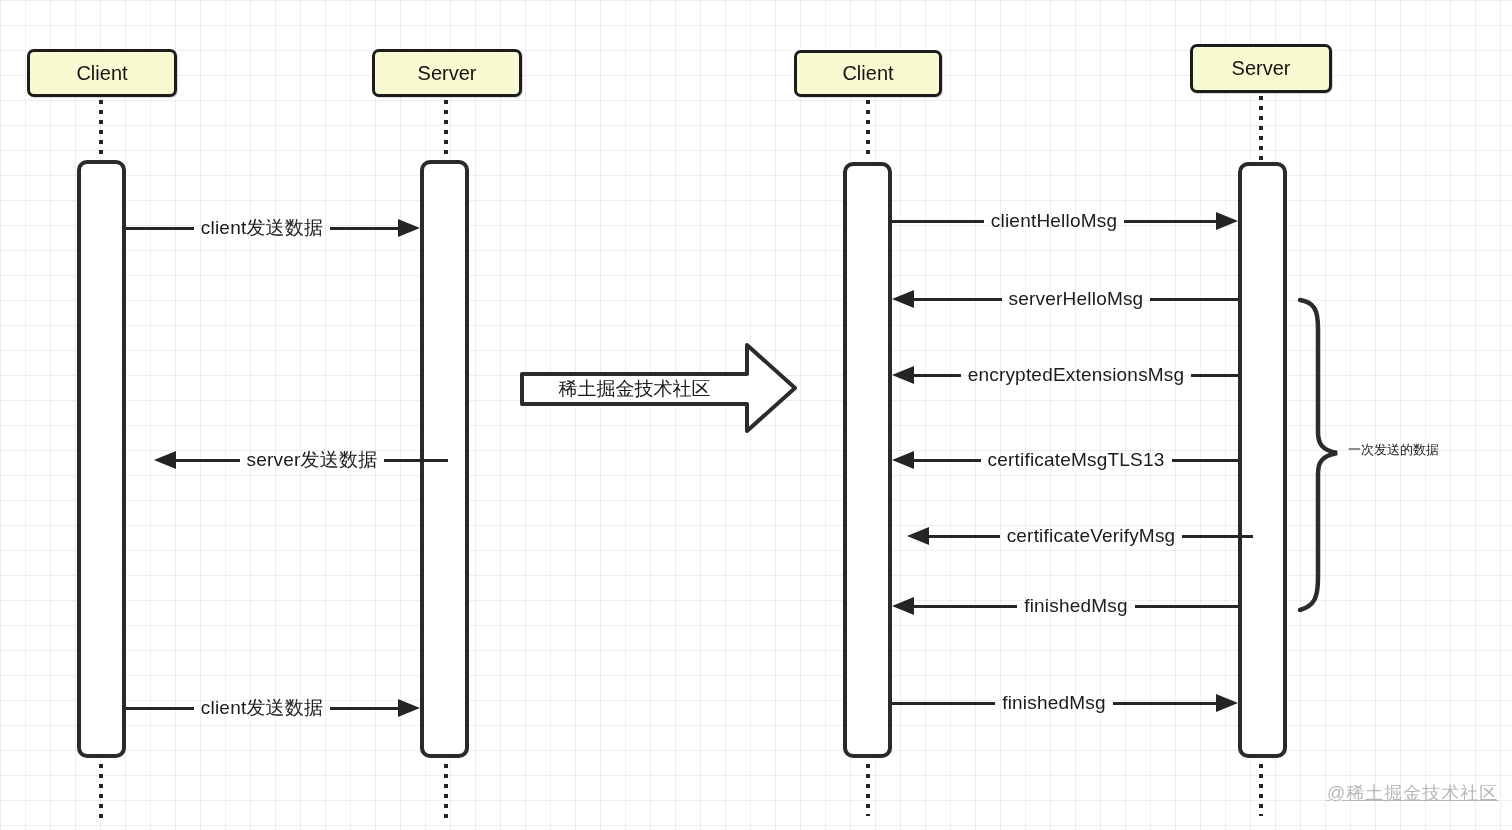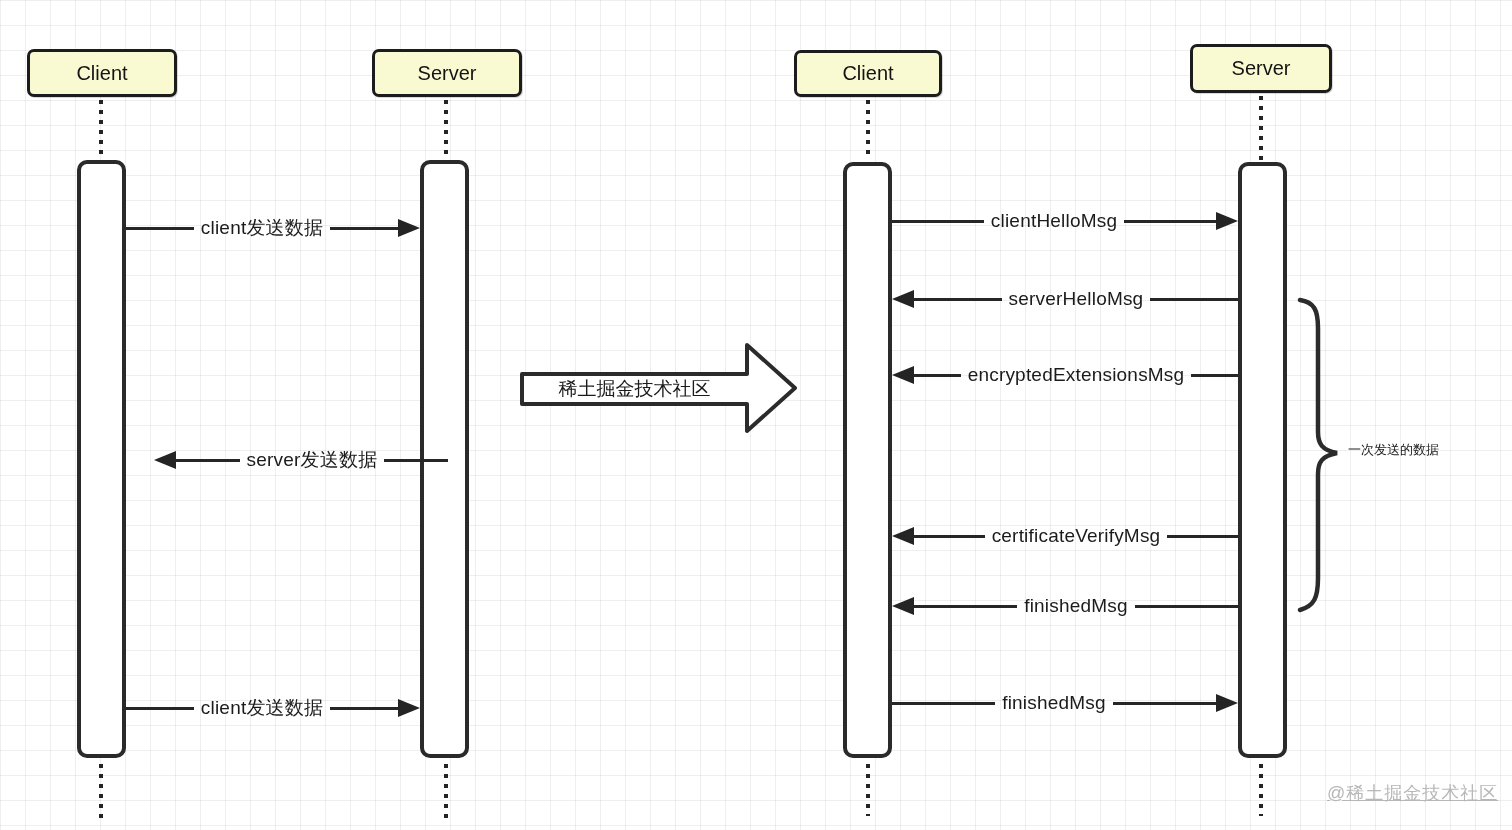--- a/index.html
+++ b/index.html
@@ -153,22 +153,28 @@
     <span class="mline"></span>
   </div>
 
   <div class="message" style="left:892px;top:363px;width:346px;">
     <span class="ah ah-left"></span>
     <span class="mline"></span>
     <span class="mlabel">encryptedExtensionsMsg</span>
     <span class="mline"></span>
   </div>
 
-
-  <div class="message" style="left:892px;top:524px;width:346px;">
+  <div class="message" style="left:892px;top:448px;width:346px;">
+    <span class="ah ah-left"></span>
+    <span class="mline"></span>
+    <span class="mlabel">certificateMsgTLS13</span>
+    <span class="mline"></span>
+  </div>
+
+  <div class="message" style="left:892px;top:524px;width:346px;padding-left:15px;">
     <span class="ah ah-left"></span>
     <span class="mline"></span>
     <span class="mlabel">certificateVerifyMsg</span>
     <span class="mline"></span>
   </div>
 
   <div class="message" style="left:892px;top:594px;width:346px;">
     <span class="ah ah-left"></span>
     <span class="mline"></span>
     <span class="mlabel">finishedMsg</span>

